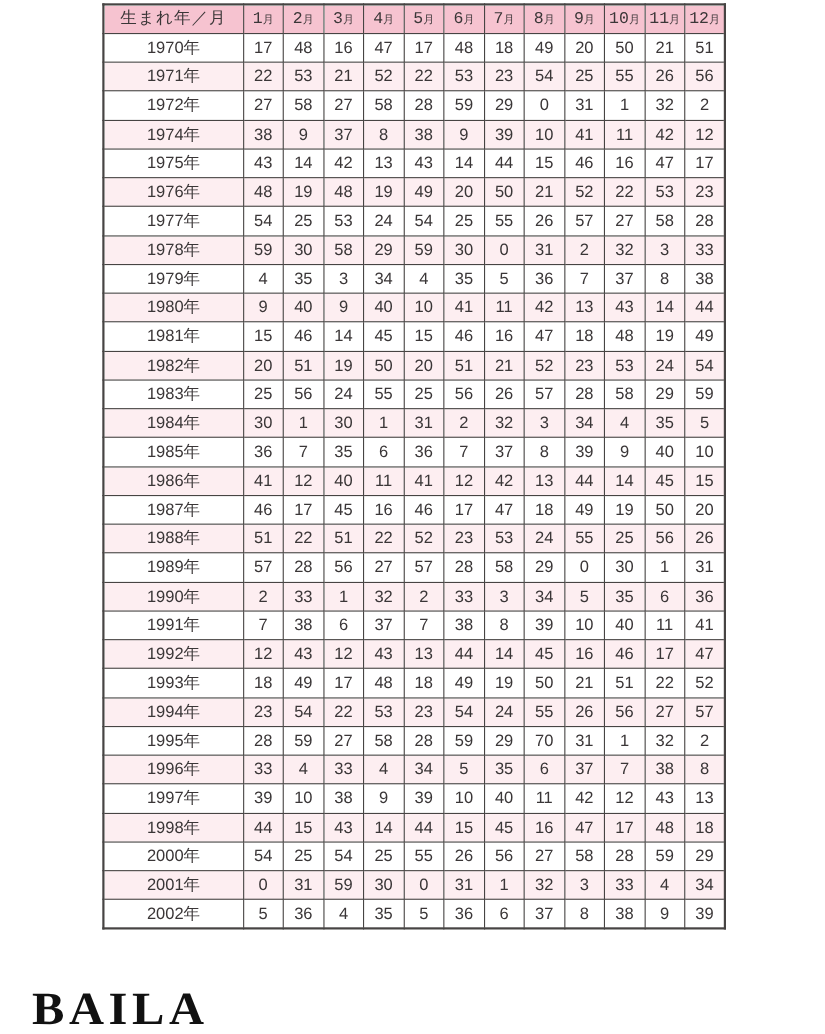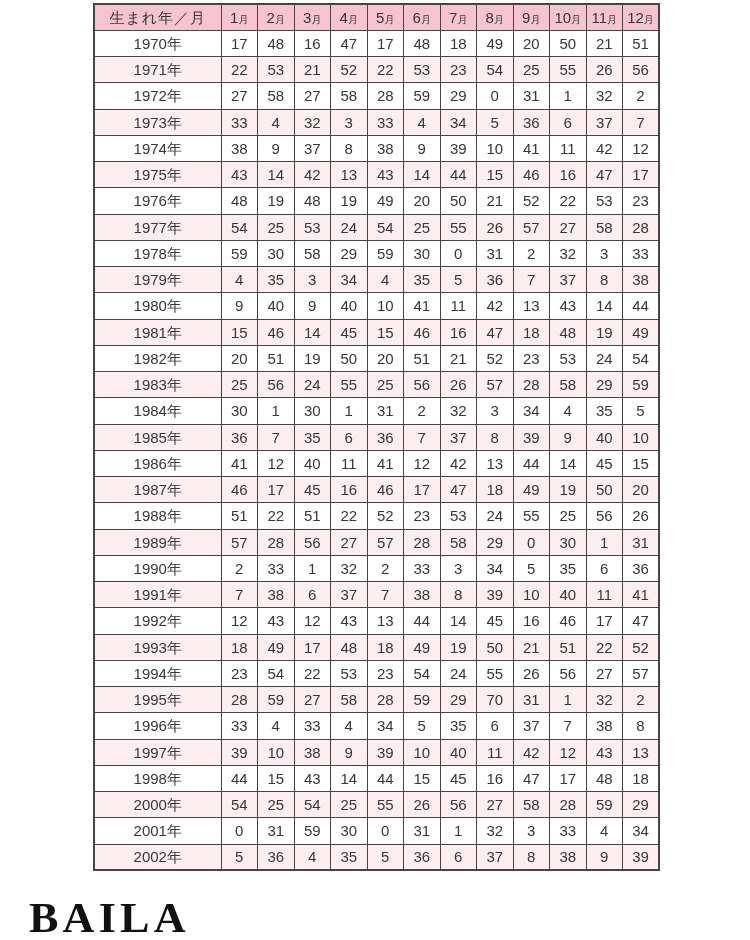--- a/index.html
+++ b/index.html
@@ -27,20 +27,21 @@
     font-weight:normal;
     color:#3a3637;
     line-height:1;
     overflow:hidden;
     white-space:nowrap;
   }
   table.lookup tr{height:26.26px;}
   thead th{
     background:#f6c3d0;
     border-bottom:2px solid #474443;
+    font-family:Liberation Mono, monospace;
   }
   thead th .mnum{font-size:15px;}
   thead th .msuf{font-size:10px;}
   thead th.corner{font-size:15px;letter-spacing:1px;}
   tbody th.year{background:#ffffff;font-weight:normal;margin-top:20px;}
   tbody tr:nth-child(even) td,
   tbody tr:nth-child(even) th.year{background:#fdeef1;}
   tbody tr:nth-child(odd) td,
   tbody tr:nth-child(odd) th.year{background:#ffffff;}
   .logo{
@@ -124,35 +125,20 @@
           <td>28</td>
           <td>59</td>
           <td>29</td>
           <td>0</td>
           <td>31</td>
           <td>1</td>
           <td>32</td>
           <td>2</td>
         </tr>
         <tr>
-          <th class="year">1973年</th>
-          <td>33</td>
-          <td>4</td>
-          <td>32</td>
-          <td>3</td>
-          <td>33</td>
-          <td>4</td>
-          <td>34</td>
-          <td>5</td>
-          <td>36</td>
-          <td>6</td>
-          <td>37</td>
-          <td>7</td>
-        </tr>
-        <tr>
           <th class="year">1974年</th>
           <td>38</td>
           <td>9</td>
           <td>37</td>
           <td>8</td>
           <td>38</td>
           <td>9</td>
           <td>39</td>
           <td>10</td>
           <td>41</td>

